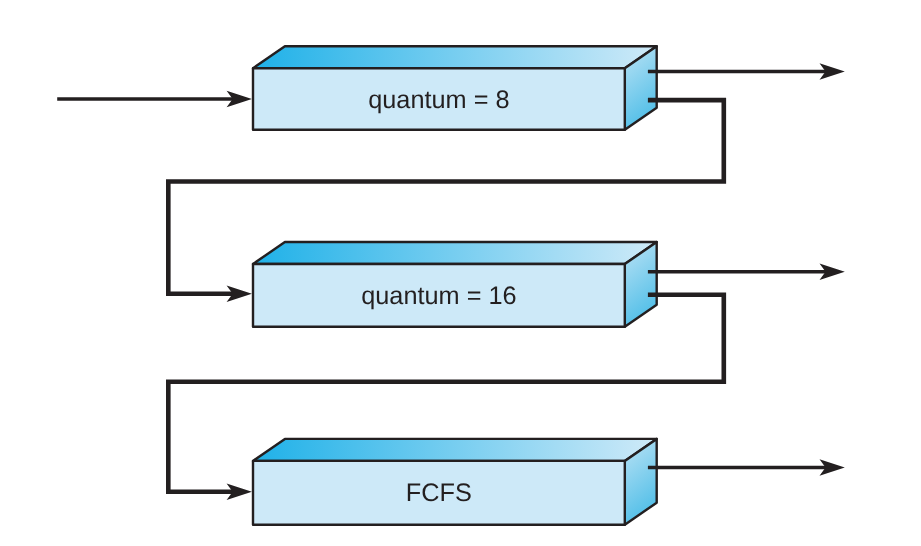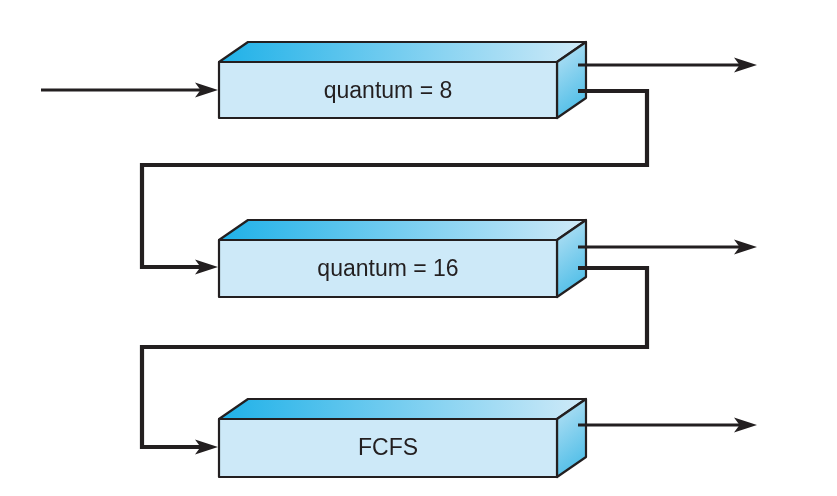--- a/index.html
+++ b/index.html
@@ -7,20 +7,21 @@
     padding: 0;
     background: #ffffff;
     width: 837px;
     height: 496px;
     overflow: hidden;
   }
   .diagram-wrap {
     width: 792px;
     height: 496px;
     position: relative;
+    margin-left: 11px;
   }
   svg { display: block; }
   .queue-label {
     font-family: "Liberation Sans", "DejaVu Sans", sans-serif;
     font-size: 23px;
     fill: #231f20;
   }
   .face {
     stroke: #231f20;
     stroke-width: 2.2;

